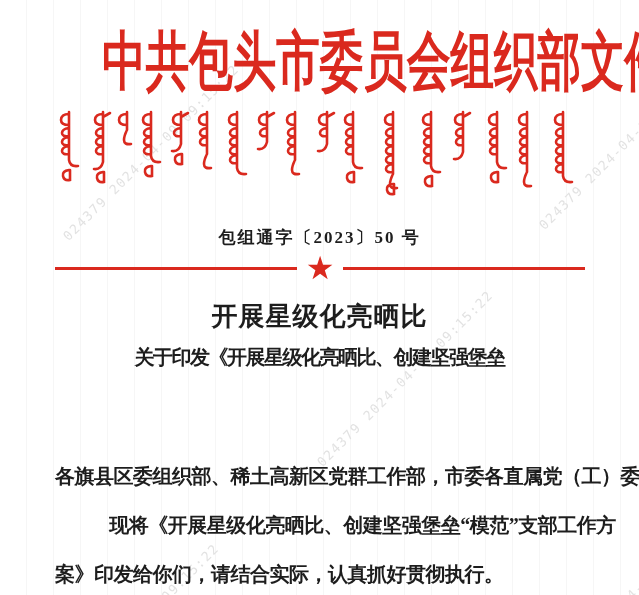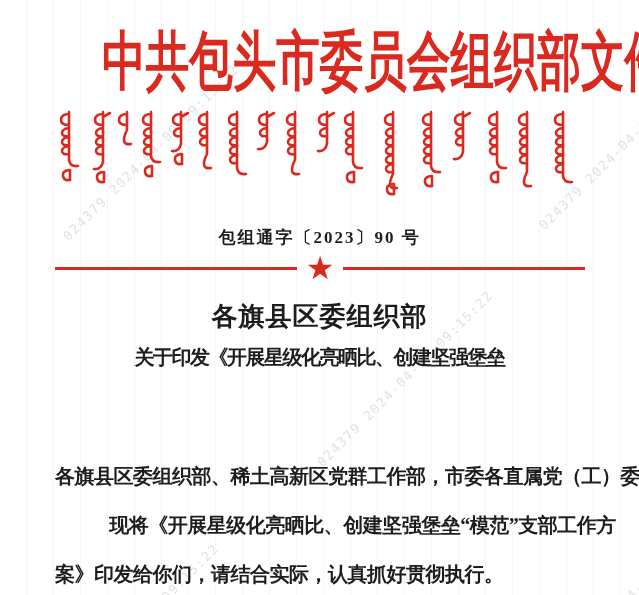--- a/index.html
+++ b/index.html
@@ -153,30 +153,30 @@
         <path d="M11,4 q-8,0 -8,6 q0,5 8,5 M11,2 L11,52 M11,18 q-7,1 -7,5 q0,4 7,3 M11,27 q-7,1 -7,5 q0,4 7,3 M11,36 q-7,1 -7,5 q0,4 7,3 M11,52 q1,7 9,6 M11,56 M11,62 q-7,1 -6,6 q1,5 7,4 l0,-10" fill="none" stroke="#da291e" stroke-width="2.6" stroke-linecap="round"></path>
       </svg>
       <svg width="22" height="88" viewBox="0 0 22 88" style="left: 516px;">
         <path d="M11,4 q-8,0 -8,6 q0,5 8,5 M11,2 L11,62 M11,18 q-7,1 -7,5 q0,4 7,3 M11,27 q-7,1 -7,5 q0,4 7,3 M11,36 q-7,1 -7,5 q0,4 7,3 M11,45 q-7,1 -7,5 q0,4 7,3 M11,62 q-3,6 -3,10 q0,5 7,4" fill="none" stroke="#da291e" stroke-width="2.6" stroke-linecap="round"></path>
       </svg>
       <svg width="22" height="92" viewBox="0 0 22 92" style="left: 552px;">
         <path d="M11,4 q-8,0 -8,6 q0,5 8,5 M11,2 L11,66 M11,18 q-7,1 -7,5 q0,4 7,3 M11,27 q-7,1 -7,5 q0,4 7,3 M11,36 q-7,1 -7,5 q0,4 7,3 M11,45 q-7,1 -7,5 q0,4 7,3 M11,54 q-7,1 -7,5 q0,4 7,3 M11,66 q1,7 9,6" fill="none" stroke="#da291e" stroke-width="2.6" stroke-linecap="round"></path>
       </svg>
     </div>
 
-  <div class="doc-number">包组通字〔2023〕90 号</div>
+  <div class="doc-number">包组通字〔2023〕50 号</div>
 
   <div class="divider">
     <span class="line"></span>
     <span class="star">★</span>
     <span class="line"></span>
   </div>
 
   <div class="doc-title">
-    <div class="t1">各旗县区委组织部</div>
+    <div class="t1">开展星级化亮晒比</div>
     <div class="t2">关于印发《开展星级化亮晒比、创建坚强堡垒</div>
   </div>
 
   <div class="body-block">
     <p>各旗县区委组织部、稀土高新区党群工作部，市委各直属党（工）委：</p>
     <p class="indent">现将《开展星级化亮晒比、创建坚强堡垒“模范”支部工作方</p>
     <p>案》印发给你们，请结合实际，认真抓好贯彻执行。</p>
   </div>
 
 </div>

